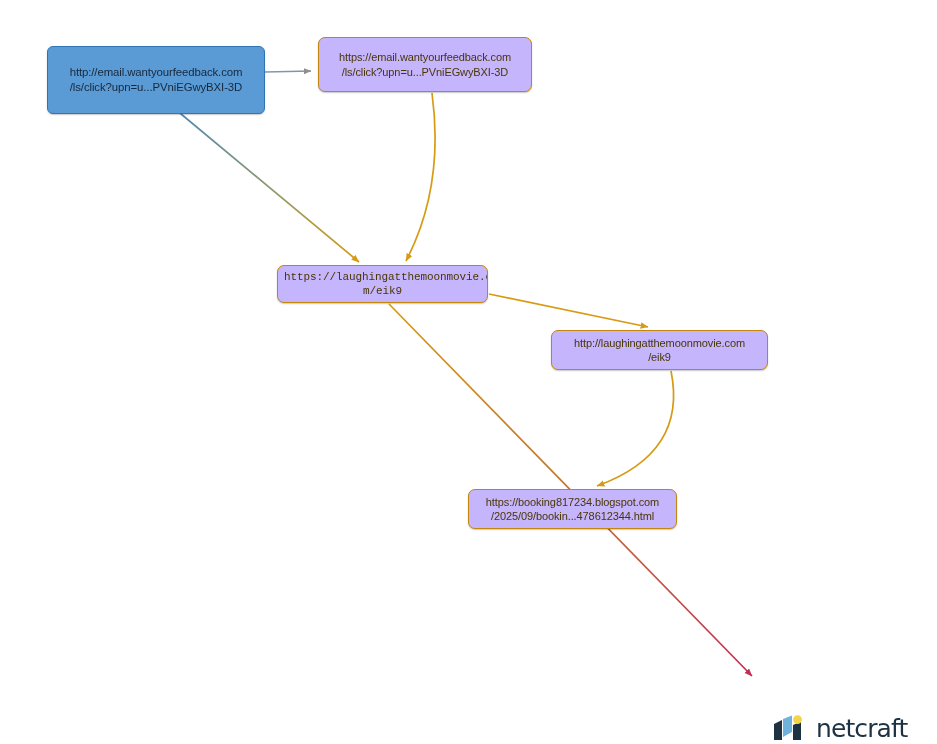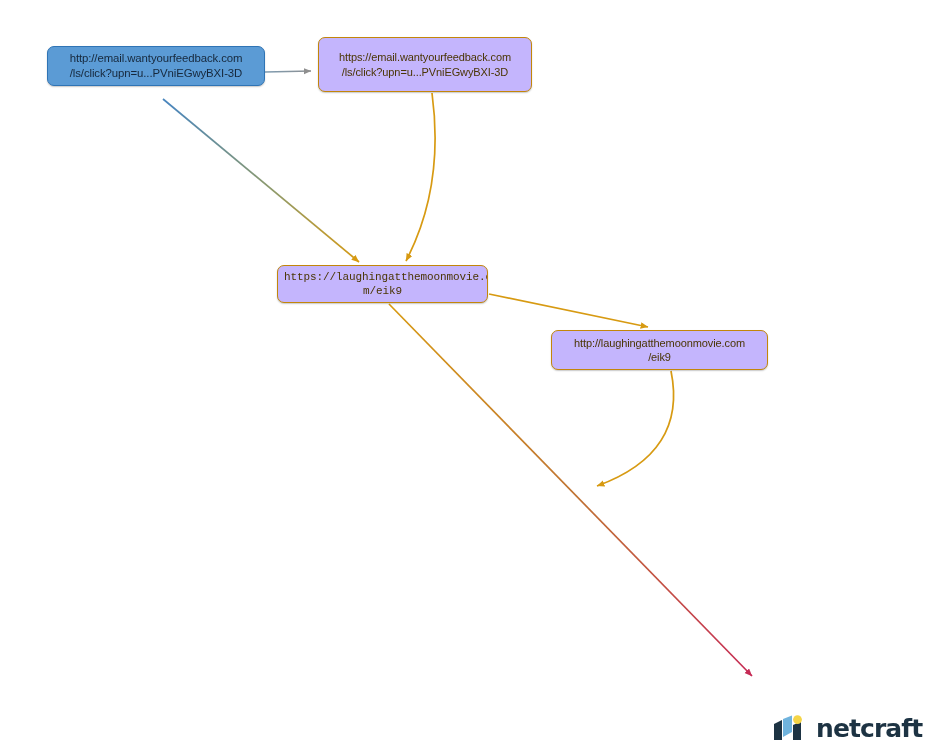--- a/index.html
+++ b/index.html
@@ -79,21 +79,21 @@
     align-items: center;
     gap: 7px;
     height: 30px;
   }
   #brand-mark {
     display: block;
   }
   #brand-text {
     font-family: "DejaVu Sans", sans-serif;
     font-size: 25px;
-    font-weight: bold;
+    font-weight: normal;
     color: #1d3343;
     letter-spacing: -0.9px;
     line-height: 1;
   }
 </style>
 </head>
 <body>
 
 <div id="graph-canvas">
 
@@ -143,40 +143,44 @@
 
     <path d="M432,93 C441,160 430,215 406,261" fill="none" stroke="url(#grad-e3)" stroke-width="1.7" marker-end="url(#ah-orange)"></path>
 
     <path d="M489,294 L648,327" fill="none" stroke="url(#grad-e4)" stroke-width="1.7" marker-end="url(#ah-orange)"></path>
 
     <path d="M671,371 C681,420 663,462 597,486" fill="none" stroke="url(#grad-e5)" stroke-width="1.7" marker-end="url(#ah-orange)"></path>
 
     <path d="M389,304 L752,676" fill="none" stroke="url(#grad-e6)" stroke-width="1.7" marker-end="url(#ah-crimson)"></path>
   </svg>
 
-  <div class="node node-blue" style="left:47px; top:46px; width:218px; height:40px;">
+  <div class="node node-blue" style="left:47px; top:46px; width:218px; height:68px;border-radius:6px;">
     <span class="node-label">http://email.wantyourfeedback.com
 /ls/click?upn=u...PVniEGwyBXI-3D</span>
   </div>
 
   <div class="node node-orange" style="left:318px; top:37px; width:214px; height:55px;">
     <span class="node-label">https://email.wantyourfeedback.com
 /ls/click?upn=u...PVniEGwyBXI-3D</span>
   </div>
 
   <div class="node node-orange" style="left:277px; top:265px; width:211px; height:38px;font-family:Liberation Mono, monospace;">
     <span class="node-label">https://laughingatthemoonmovie.co
 m/eik9</span>
   </div>
 
   <div class="node node-orange" style="left:551px; top:330px; width:217px; height:40px;">
     <span class="node-label">http://laughingatthemoonmovie.com
 /eik9</span>
   </div>
 
+  <div class="node node-orange" style="left:468px; top:489px; width:209px; height:40px;">
+    <span class="node-label">https://booking817234.blogspot.com
+/2025/09/bookin...478612344.html</span>
+  </div>
 
 
   <div id="brand-logo">
     <svg id="brand-mark" width="36" height="26" viewBox="0 0 36 26" xmlns="http://www.w3.org/2000/svg">
       <path d="M1,9 L9,5 L9,25 L1,25 Z" fill="#1d3343"></path>
       <path d="M10,4 L19,0.5 L19,17 L10,22 Z" fill="#6fb3dd"></path>
       <path d="M20,10 L28,6.5 L28,25 L20,25 Z" fill="#1d3343"></path>
       <circle cx="24.5" cy="4.6" r="4.4" fill="#f5d547"></circle>
     </svg>
     <span id="brand-text">netcraft</span>

